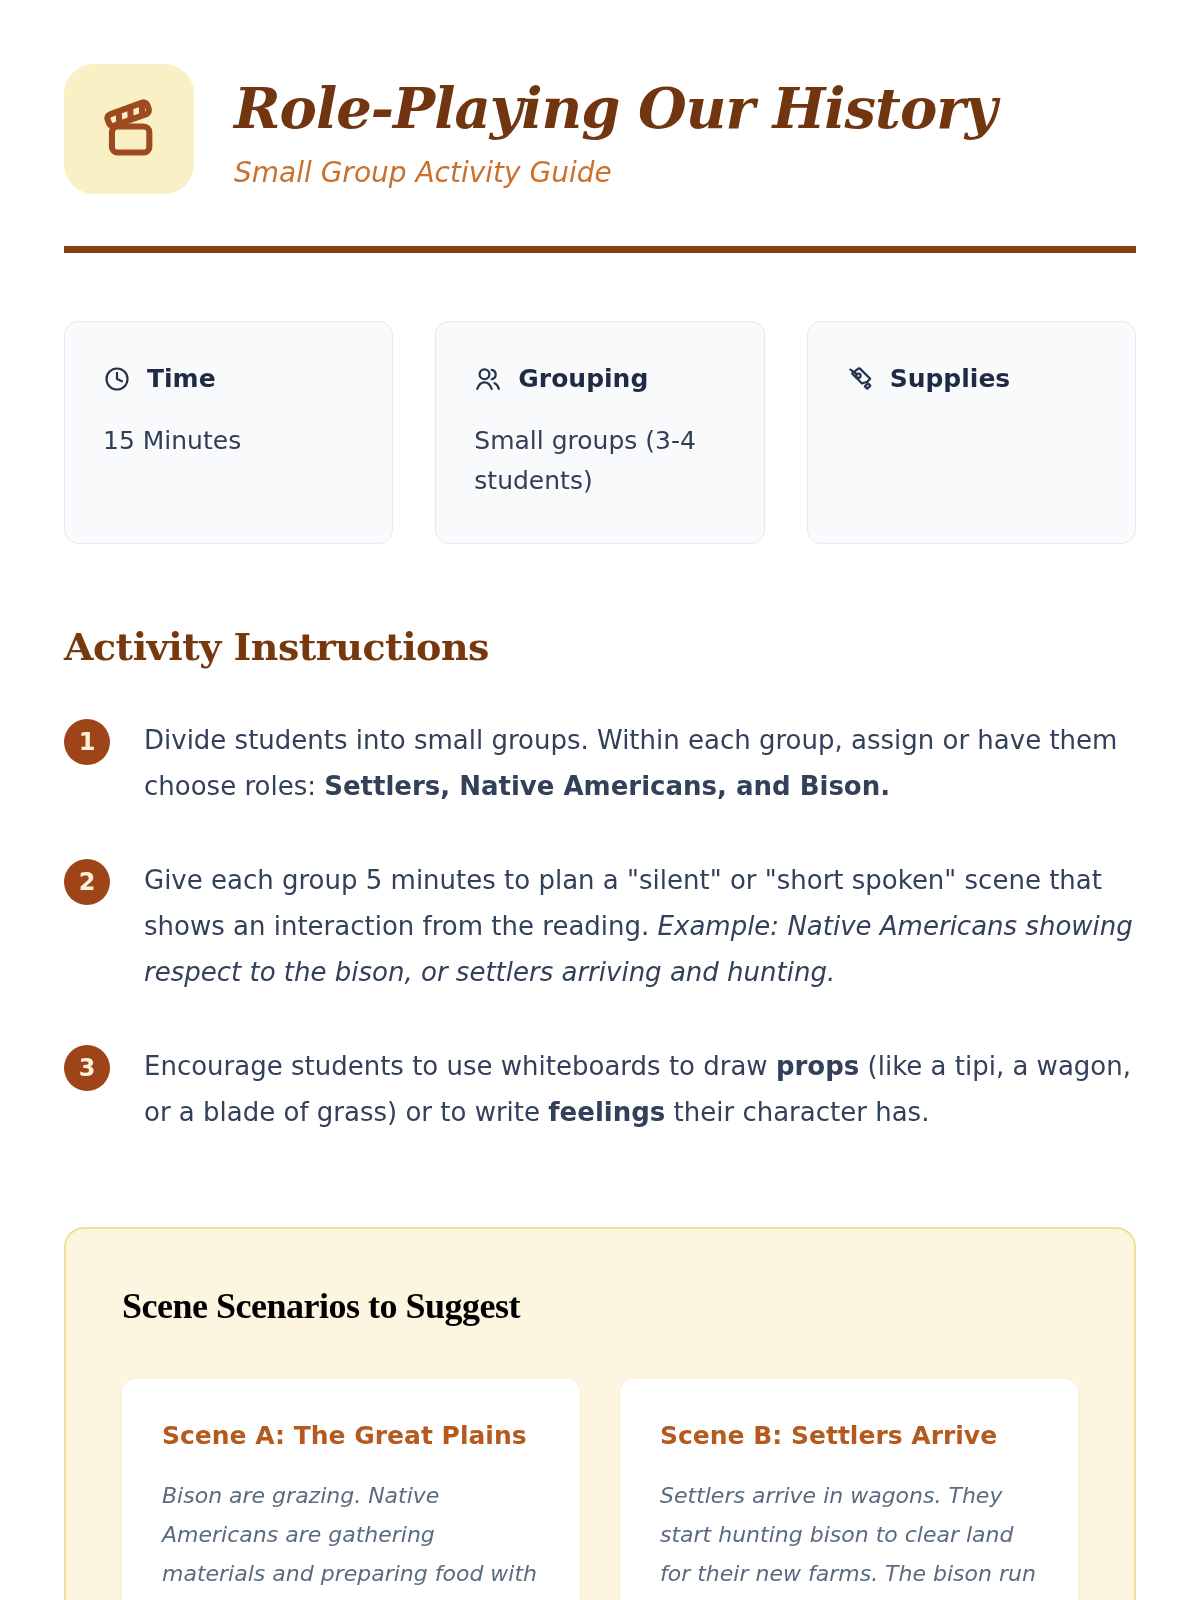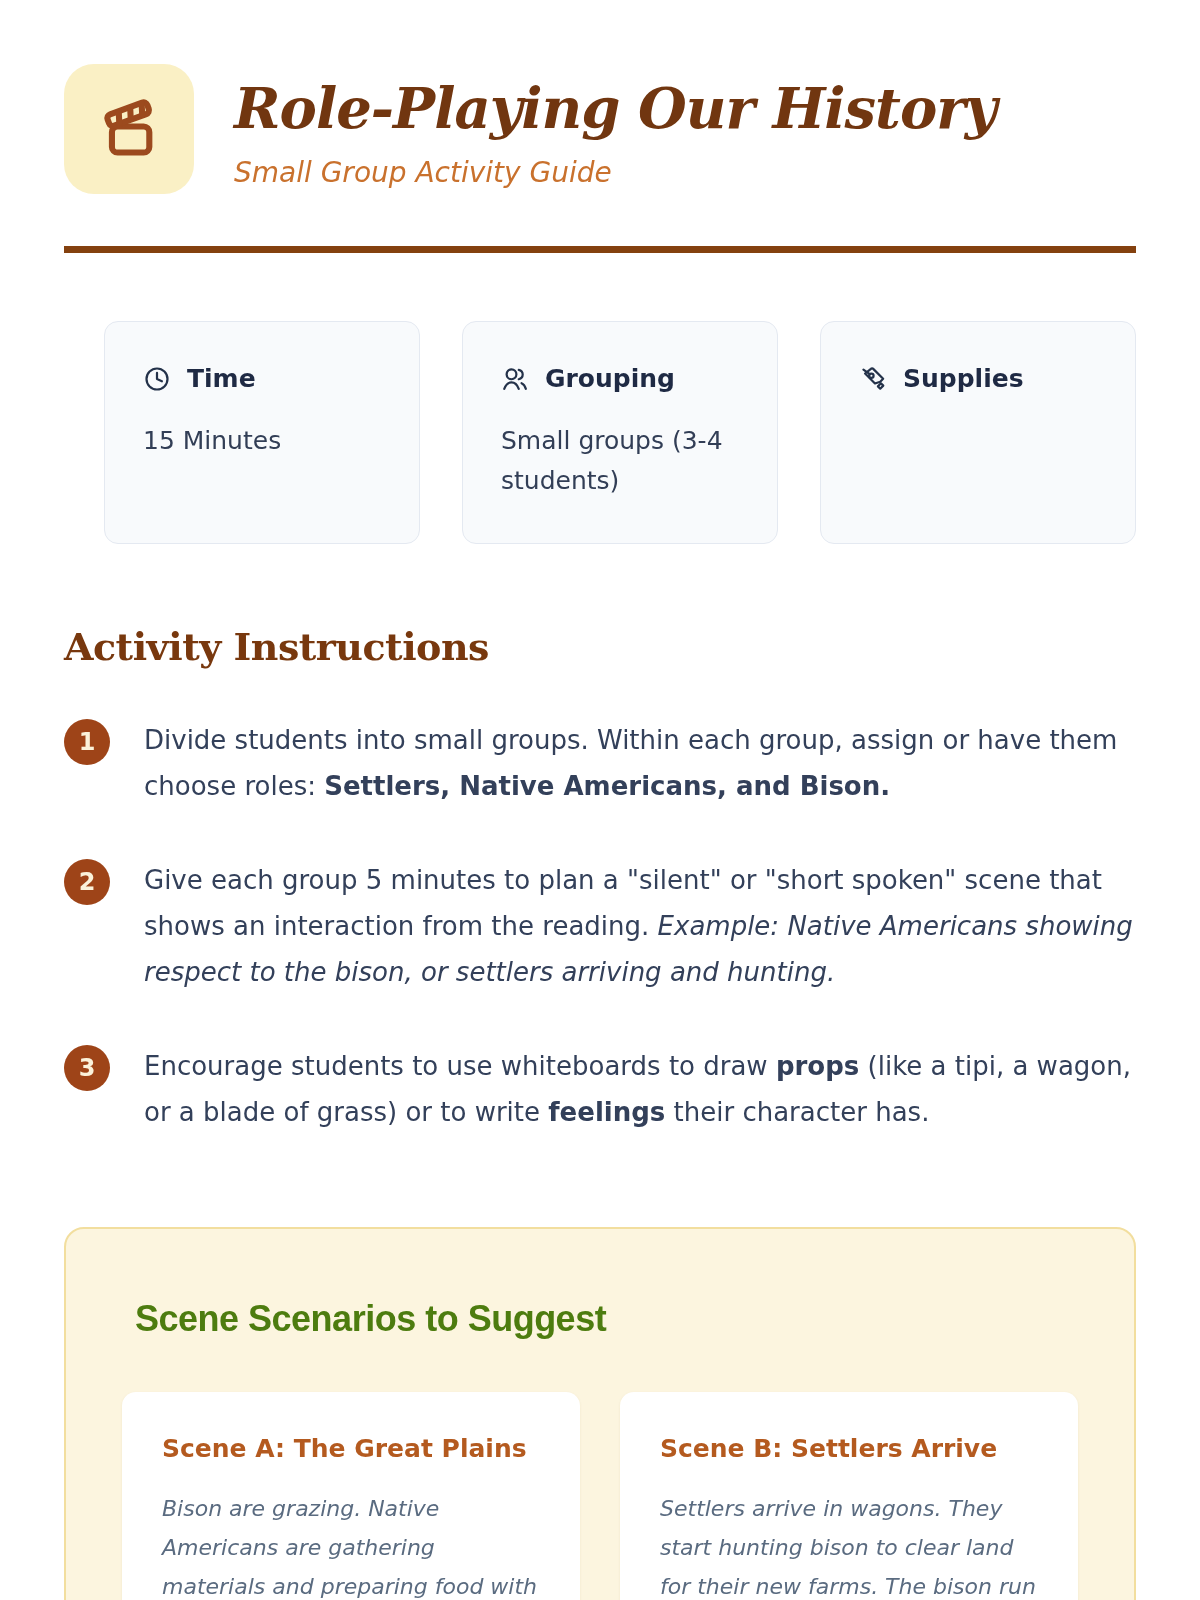--- a/index.html
+++ b/index.html
@@ -50,21 +50,20 @@
     background: #84410f;
     margin: 52px 0 0 0;
   }
 
   
   .info-row {
     margin-top: 68px;
     display: grid;
     grid-template-columns: repeat(3, 1fr);
     gap: 42px;
-    margin-left: 40px;
   }
   .info-card {
     box-sizing: border-box;
     background: #f8fafc;
     border: 1px solid #e4e9f1;
     border-radius: 14px;
     padding: 42px 38px;
     min-height: 215px;
   }
   .info-label-row { display: flex; align-items: center; gap: 16px; }
@@ -121,25 +120,25 @@
   
   .scenarios {
     box-sizing: border-box;
     margin-top: 92px;
     background: #fcf5df;
     border: 2px solid #f2de9e;
     border-radius: 20px;
     padding: 56px;
   }
   h2.scenarios-heading {
-    margin: 13px;
-    font-family: Liberation Sans, sans-serif;
+    margin: 0;
+    font-family: Liberation Serif, serif;
     font-weight: bold;
     font-size: 36px;
-    color: #4d7c0f;
+    color: #000000;
     letter-spacing: -0.5px;
   }
   .scene-grid {
     margin-top: 52px;
     display: grid;
     grid-template-columns: repeat(2, 1fr);
     gap: 40px;
   }
   .scene-card {
     background: #ffffff;

